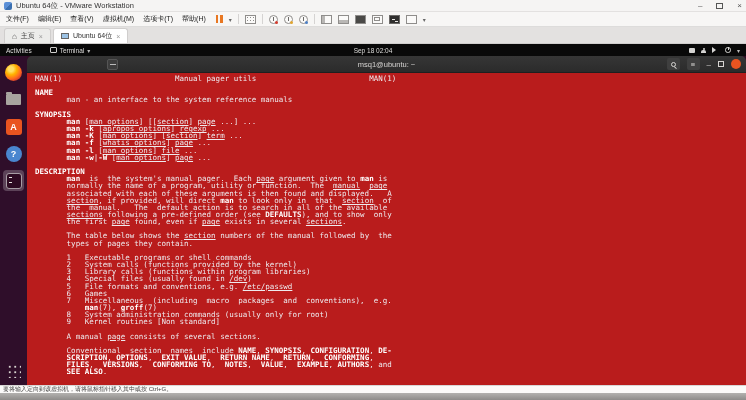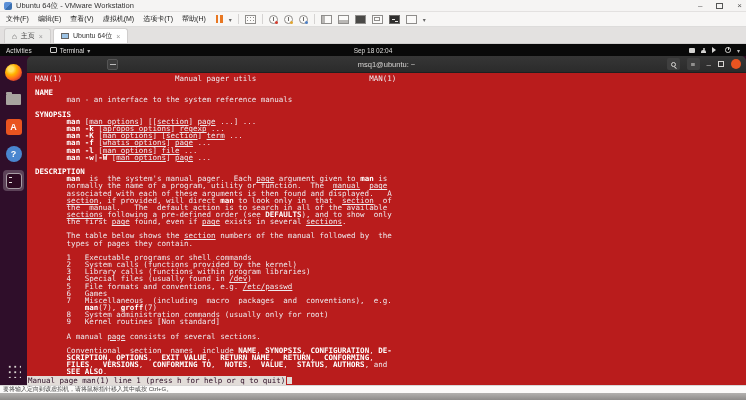--- a/index.html
+++ b/index.html
@@ -279,25 +279,22 @@
        6   Games
        7   Miscellaneous  (including  macro  packages  and  conventions),  e.g.
            <b>man</b>(7), <b>groff</b>(7)
        8   System administration commands (usually only for root)
        9   Kernel routines [Non standard]
 
        A manual <u>page</u> consists of several sections.
 
        Conventional  section  names  include <b>NAME</b>, <b>SYNOPSIS</b>, <b>CONFIGURATION</b>, <b>DE-</b>
        <b>SCRIPTION</b>, <b>OPTIONS</b>,  <b>EXIT VALUE</b>,  <b>RETURN NAME</b>,  <b>RETURN</b>,  <b>CONFORMING</b>,
-       <b>FILES</b>,  <b>VERSIONS</b>,  <b>CONFORMING TO</b>,  <b>NOTES</b>,  <b>VALUE</b>,  <b>STATUS</b>, <b>AUTHORS</b>, and
+       <b>FILES</b>,  <b>VERSIONS</b>,  <b>CONFORMING TO</b>,  <b>NOTES</b>,  <b>VALUE</b>,  <b>EXAMPLE</b>, <b>AUTHORS</b>, and
        <b>SEE ALSO</b>.</pre>
-        <div class="term-status">
-          <span class="rev">Manual page man(1) line 1 (press h for help or q to quit)</span><span class="term-cursor"></span>
-        </div>
       </div>
     </div>
   </div>
 
   <div class="vm-statusbar">
     <span>要将输入定向到该虚拟机，请将鼠标指针移入其中或按 Ctrl+G。</span>
   </div>
   <div class="host-strip"></div>
 
 </div>

